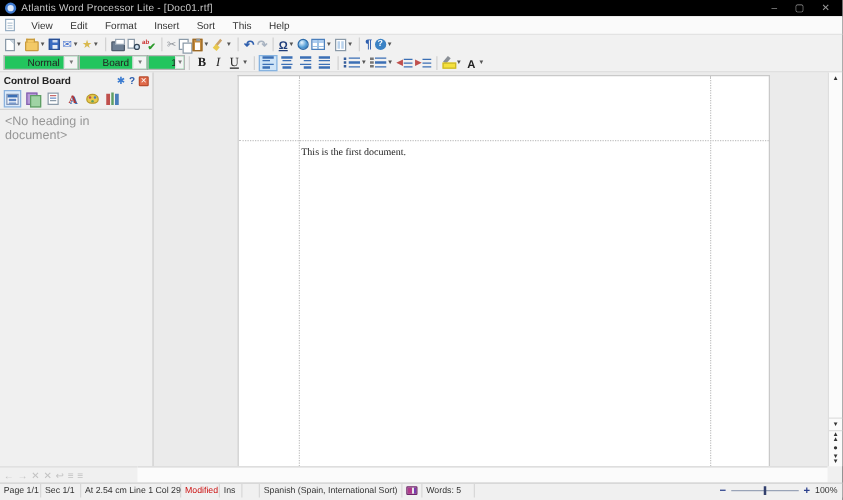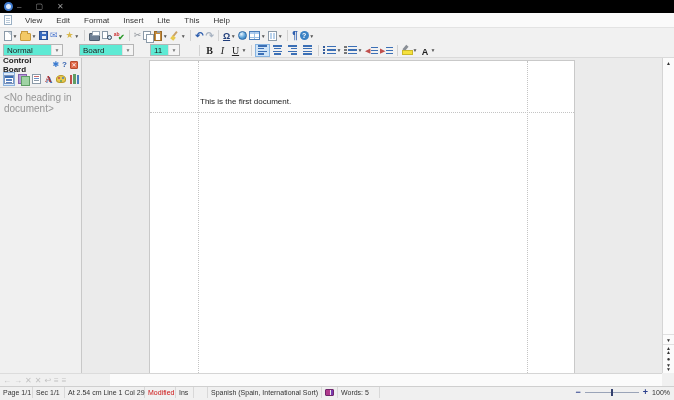--- a/index.html
+++ b/index.html
@@ -63,21 +63,21 @@
   .i-table { width:11px; height:9px; border:1px solid #4a7ebb; background:
       linear-gradient(90deg, transparent 4px, #9cc0e4 4px 5px, transparent 5px),
       linear-gradient(#aecdf0 0 2.5px, transparent 2.5px),
       linear-gradient(transparent 5px, #9cc0e4 5px 6px, transparent 6px), #fff; }
   .i-cols { width:9px; height:10px; background:#fff; border:1px solid #8b9aa8; display:flex; gap:1px; padding:1px; }
   .i-cols i { flex:1; background:#b9d2ec; }
   .i-pilcrow { color:#2f5fae; font-size:10px; font-weight:bold; }
   .i-help { width:9px; height:9px; border-radius:50%; background:#3b82c4; color:#fff; font-size:7px; font-weight:bold; text-align:center; line-height:9px; }
 
   
-  .combo { height:12px; background:#5eead4; border:1px solid #b5b5b5; display:flex; align-items:center; font-size:8px; color:#222; margin-right:16px; }
+  .combo { height:12px; background:#22c55e; border:1px solid #b5b5b5; display:flex; align-items:center; font-size:8px; color:#222; margin-right:0;padding-left:15px; }
   .combo .cv { flex:1; padding:0 3px; white-space:nowrap; overflow:hidden; }
   .combo .ca { width:11px; text-align:center; color:#777; font-size:5px; border-left:1px solid #e0e0e0; align-self:stretch; display:flex; align-items:center; justify-content:center; background:#f4f4f4; }
   .fmt { font-family:"Liberation Serif", serif; font-size:10px; color:#222; width:11px; text-align:center; }
   .fmt.b { font-weight:bold; } .fmt.i { font-style:italic; } .fmt.u { text-decoration:underline; }
   .alignic { width:15px; height:13px; display:flex; flex-direction:column; justify-content:center; gap:1.5px; padding:0 2px; border:1px solid transparent; }
   .alignic i { height:1.2px; background:#3b6fb5; display:block; }
   .alignic.active { background:#cfe4f7; border-color:#86b3e0; }
   .al-l i:nth-child(2n) { width:70%; } .al-c i:nth-child(2n) { width:70%; margin:0 auto; }
   .al-r i:nth-child(2n) { width:70%; margin-left:auto; } .al-j i { width:100%; }
   .listic { width:13px; height:11px; display:flex; flex-direction:column; justify-content:center; gap:2px; }
@@ -90,21 +90,21 @@
   .indentic .arr { position:absolute; left:0; top:3px; color:#c0504d; font-size:7px; line-height:5px; }
   .i-highlight { width:10px; height:10px; position:relative; }
   .i-highlight:before { content:""; position:absolute; left:2px; top:0; width:3px; height:6px; background:#8a8f96; transform:rotate(40deg); }
   .i-highlight:after { content:""; position:absolute; left:0; bottom:0; width:9px; height:3px; background:#f5e13d; border:1px solid #cbb82a; }
   .i-fontcolor { width:10px; text-align:center; position:relative; }
   .i-fontcolor .A { font-size:9px; font-weight:bold; color:#222; line-height:9px; }
   .i-fontcolor .bar { height:2.5px; background:#d03a2b; margin-top:0.5px; }
 
   
   .main { position:absolute; top:58px; bottom:27px; left:0; right:0; display:flex; }
-  .panel { width:82px; background:#f0f0f0; border-right:1px solid #c8c8c8; display:flex; flex-direction:column; flex:none; }
+  .panel { width:123px; background:#f0f0f0; border-right:1px solid #c8c8c8; display:flex; flex-direction:column; flex:none; }
   .panel-head { height:13px; display:flex; align-items:center; padding:0 3px; }
   .panel-title { font-size:8px; font-weight:bold; color:#222; flex:1; }
   .ph-gear { color:#3b7bd0; font-size:8px; margin-right:3px; }
   .ph-help { color:#2f5fae; font-size:8px; font-weight:bold; margin-right:3px; }
   .ph-close { width:8px; height:8px; background:#e06a4a; border:1px solid #b84c2e; color:#fff; font-size:6px; line-height:7px; text-align:center; border-radius:1px; }
   .panel-tabs { height:17px; display:flex; align-items:center; gap:2px; padding:1px 3px; border-bottom:1px solid #d4d4d4; }
   .ptab { width:14px; height:14px; display:flex; align-items:center; justify-content:center; border:1px solid transparent; }
   .ptab.active { background:#dcebfa; border-color:#8ab1dd; }
   .pt-doc { width:10px; height:9px; background:#fff; border:1px solid #7d93b8; }
   .pt-doc i { display:block; height:1.5px; background:#5b82c0; margin:1px; }
@@ -122,21 +122,21 @@
   .pt-books { width:10px; height:10px; display:flex; gap:1px; align-items:flex-end; }
   .pt-books i { width:2.5px; height:9px; }
   .pt-books i:nth-child(1){background:#c0504d;} .pt-books i:nth-child(2){background:#5f9e66; height:10px;} .pt-books i:nth-child(3){background:#4a7ebb;}
   .panel-body { flex:1; padding:4px; font-size:10px; color:#969696; }
 
   .workspace { flex:1; background:#ebebeb; position:relative; overflow:hidden; }
   .pagewrap { position:absolute; left:67px; top:2px; bottom:0; width:426px; background:#fff; border:1px solid #c9c9c9; border-bottom:none; }
   .guide-v1 { position:absolute; top:0; bottom:0; left:48px; border-left:1px dotted #c4c4c4; }
   .guide-v2 { position:absolute; top:0; bottom:0; left:377px; border-left:1px dotted #c4c4c4; }
   .guide-h { position:absolute; left:0; right:0; top:51px; border-top:1px dotted #c4c4c4; }
-  .doctext { position:absolute; left:50px; top:36px; font-size:8px; color:#1a1a1a; }
+  .doctext { position:absolute; left:50px; top:56px; font-size:8px; color:#1a1a1a;font-family:Liberation Serif, serif; }
 
   
   .vscroll { width:12px; background:#fbfbfb; border-left:1px solid #d5d5d5; flex:none; display:flex; flex-direction:column; font-size:5px; color:#333; }
   .vs-btn { height:10px; display:flex; align-items:center; justify-content:center; }
   .vs-track { flex:1; }
   .vs-dbl { display:flex; flex-direction:column; align-items:center; line-height:3.5px; padding:2px 0; }
   .vs-dot { text-align:center; font-size:6px; line-height:6px; }
   .vs-group { border-top:1px solid #e0e0e0; }
 
   
@@ -157,34 +157,35 @@
   .zthumb { position:absolute; left:26px; top:-3px; width:2px; height:7px; background:#33406e; }
   .zval { font-size:7px; color:#333; }
 </style>
 </head>
 <body>
 
 <div class="window">
 
   <div class="titlebar">
     <span class="app-logo"></span>
+    <span class="title">Atlantis Word Processor Lite - [Doc01.rtf]</span>
     <span class="wbtns">
       <span>–</span>
       <span>▢</span>
       <span>✕</span>
     </span>
   </div>
 
   <div class="menubar">
     <span class="doc-sysicon"></span>
     <span class="mi">View</span>
     <span class="mi">Edit</span>
     <span class="mi">Format</span>
     <span class="mi">Insert</span>
-    <span class="mi">Lite</span>
+    <span class="mi">Sort</span>
     <span class="mi">This</span>
     <span class="mi">Help</span>
   </div>
 
   <div class="toolbar">
     <span class="tbtn">
         <span class="i-page"></span>
         <span class="dd">▼</span>
       </span>
     <span class="tbtn">

